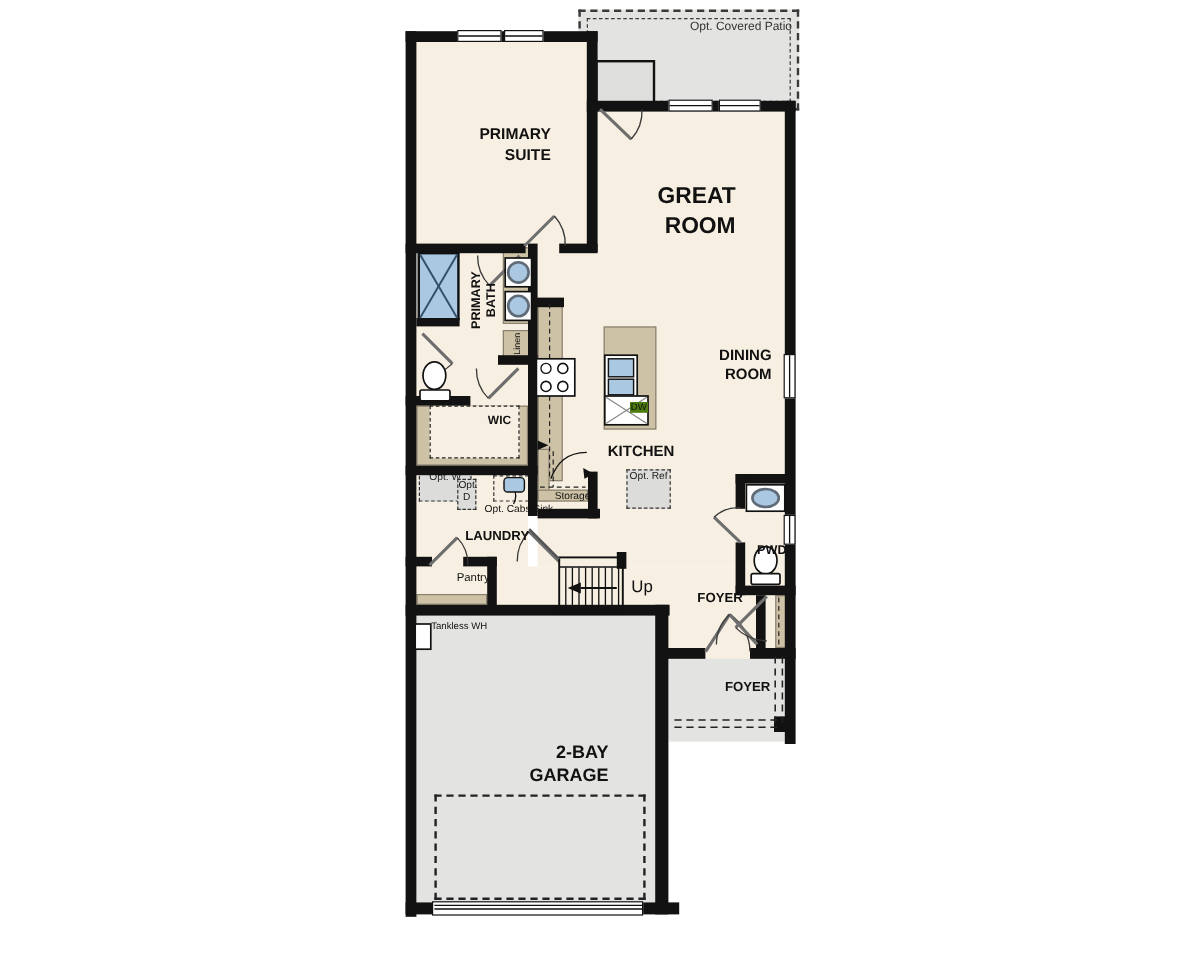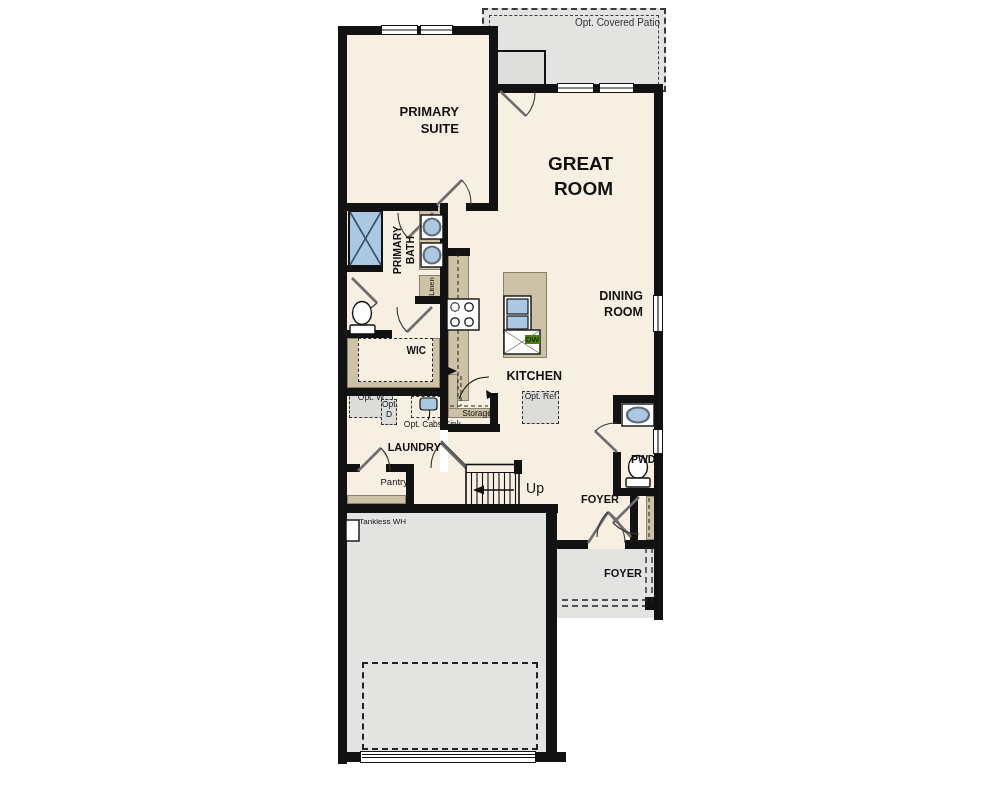--- a/index.html
+++ b/index.html
@@ -212,14 +212,15 @@
   <div class="lab" style="left:504px;top:335px;width:36px;font-size:8px"><span style="background:#4d7c0f;padding:0 1px">DW</span></div>
   <div class="lab" style="left:448px;top:408px;width:44px;font-size:8.5px"><span>Storage</span></div>
   <div class="lab" style="left:403px;top:419px;width:58px;font-size:8.5px;line-height:1.2"><span>Opt. Cabs/Sink</span></div>
   <div class="lab b" style="left:357px;top:440px;width:84px;font-size:11px"><span>LAUNDRY</span></div>
   <div class="lab" style="left:346px;top:476px;width:62px;font-size:9.5px"><span>Pantry</span></div>
   <div class="lab" style="left:516px;top:479px;width:28px;font-size:14px"><span>Up</span></div>
   <div class="lab b" style="left:559px;top:492px;width:60px;font-size:11px"><span>FOYER</span></div>
   <div class="lab b" style="left:611px;top:453px;width:52px;font-size:10.5px"><span>PWDR</span></div>
   <div class="lab b" style="left:566px;top:566px;width:76px;font-size:11px"><span>FOYER</span></div>
   <div class="lab" style="left:358px;top:517px;width:48px;font-size:8px;line-height:1.25"><span>Tankless WH</span></div>
+  <div class="lab b" style="left:397px;top:619px;width:110px;font-size:15px;line-height:1.25"><span>2-BAY GARAGE</span></div>
 
 </div>
 
 </body></html>

